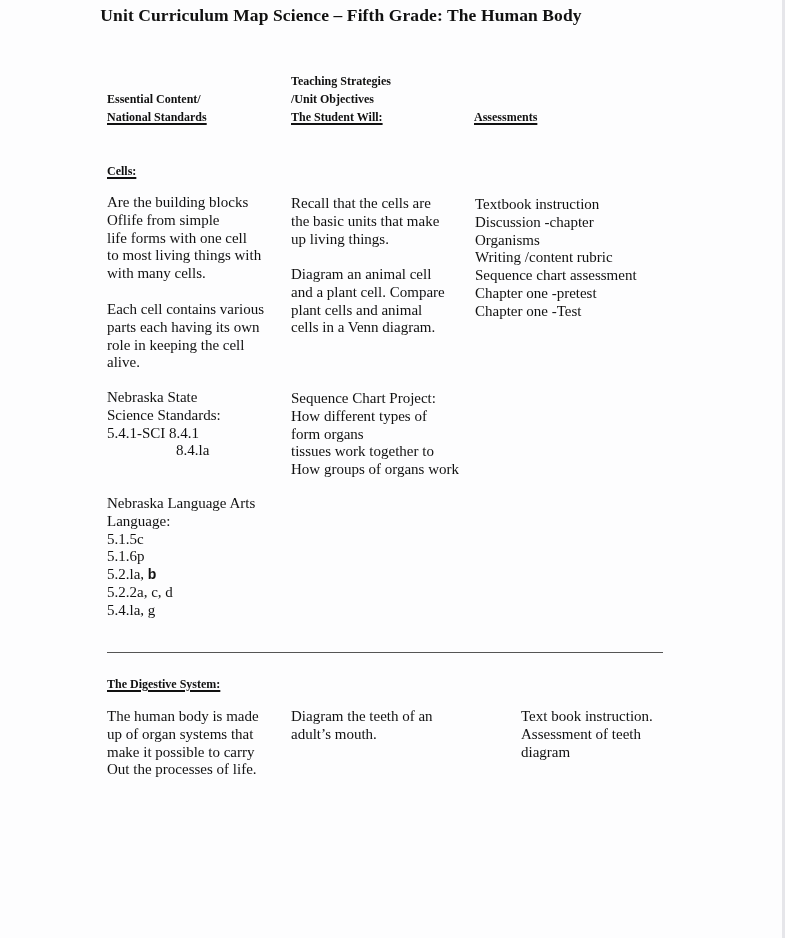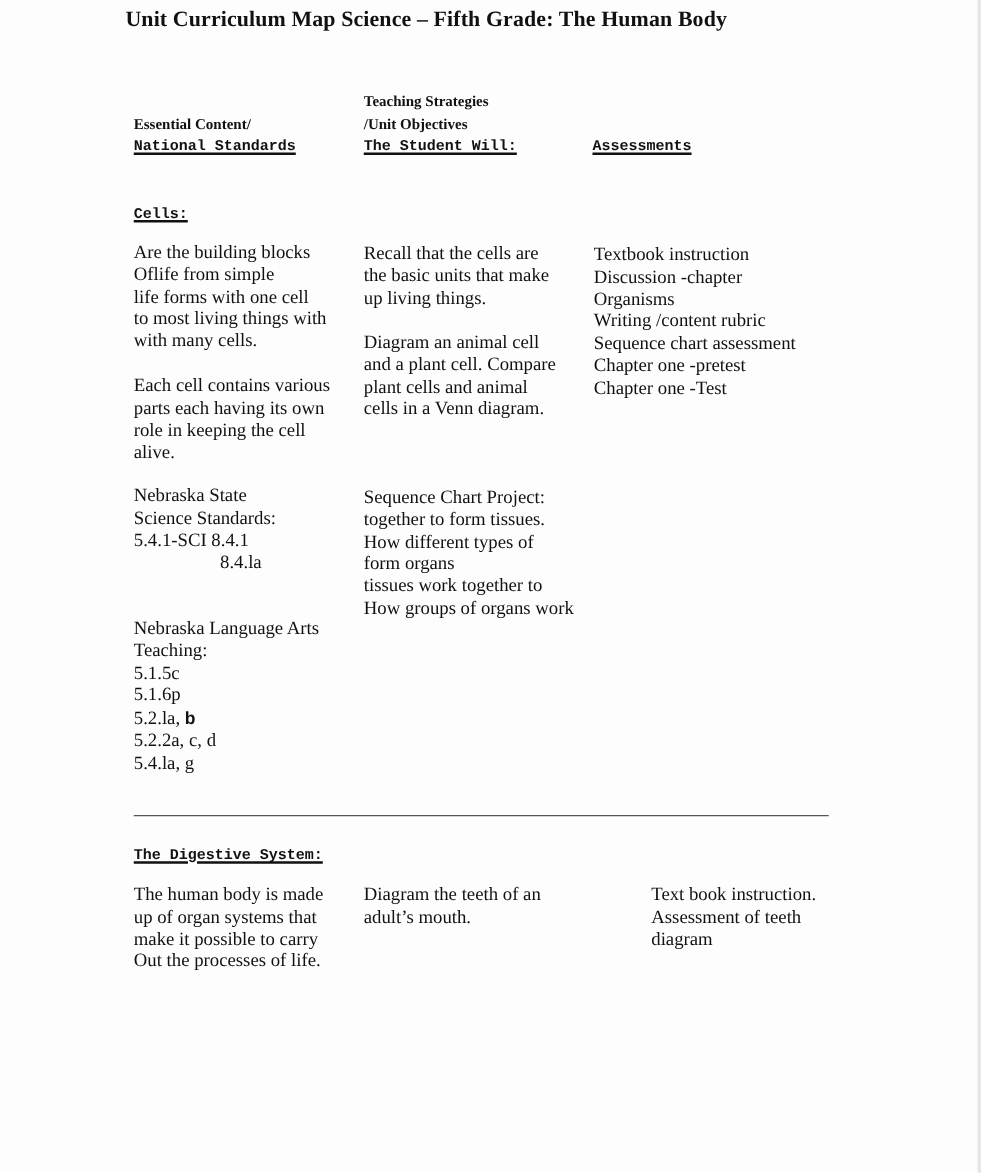--- a/index.html
+++ b/index.html
@@ -6,21 +6,21 @@
     body {
       width: 785px; height: 938px; position: relative; overflow: hidden;
       background: #fdfdfe;
       font-family: "Liberation Serif", "DejaVu Serif", serif;
       color: #111;
     }
     .edge { position: absolute; top: 0; right: 0; width: 3px; height: 938px; background: #e6e6ea; }
     .abs { position: absolute; white-space: nowrap; }
     .title { left: 0; width: 682px; text-align: center; top: 5px; font-weight: bold; font-size: 17.5px; letter-spacing: 0.1px; }
     .hdr { font-weight: bold; font-size: 12px; line-height: 18px; }
-    .ul { text-decoration: underline; text-decoration-thickness: 1.5px; text-underline-offset: 2px; font-family: Liberation Mono, monospace; }
+    .ul { text-decoration: underline; text-decoration-thickness: 1.5px; text-underline-offset: 2px; }
     .body { font-size: 15px; line-height: 17.8px; }
     .line { display: block; }
     .divider { position: absolute; left: 107px; top: 652px; width: 556px; height: 1px; background: #555; }
     .b { font-family: "Liberation Sans", "DejaVu Sans", sans-serif; font-weight: bold; font-size: 14px; }
   </style>
 </head>
 <body>
 
 <div class="edge"></div>
 
@@ -58,21 +58,21 @@
 
 <div class="abs body" style="left:107px; top:389px;">
   <span class="line">Nebraska State</span>
   <span class="line">Science Standards:</span>
   <span class="line">5.4.1-SCI 8.4.1</span>
   <span class="line" style="padding-left:69px;">8.4.la</span>
 </div>
 
 <div class="abs body" style="left:107px; top:495px;">
   <span class="line">Nebraska Language Arts</span>
-  <span class="line">Teaching:</span>
+  <span class="line">Language:</span>
   <span class="line">5.1.5c</span>
   <span class="line">5.1.6p</span>
   <span class="line"><span>5.2.la, </span><span class="b">b</span></span>
   <span class="line">5.2.2a, c, d</span>
   <span class="line">5.4.la, g</span>
 </div>
 
 <div class="abs body" style="left:291px; top:195px;">
   <span class="line">Recall that the cells are</span>
   <span class="line">the basic units that make</span>
@@ -81,21 +81,20 @@
 
 <div class="abs body" style="left:291px; top:266px;">
   <span class="line">Diagram an animal cell</span>
   <span class="line">and a plant cell. Compare</span>
   <span class="line">plant cells and animal</span>
   <span class="line">cells in a Venn diagram.</span>
 </div>
 
 <div class="abs body" style="left:291px; top:390px;">
   <span class="line">Sequence Chart Project:</span>
-  <span class="line">together to form tissues.</span>
   <span class="line">How different types of</span>
   <span class="line">form organs</span>
   <span class="line">tissues work together to</span>
   <span class="line">How groups of organs work</span>
 </div>
 
 <div class="abs body" style="left:475px; top:196px;">
   <span class="line">Textbook instruction</span>
   <span class="line">Discussion -chapter</span>
   <span class="line">Organisms</span>

